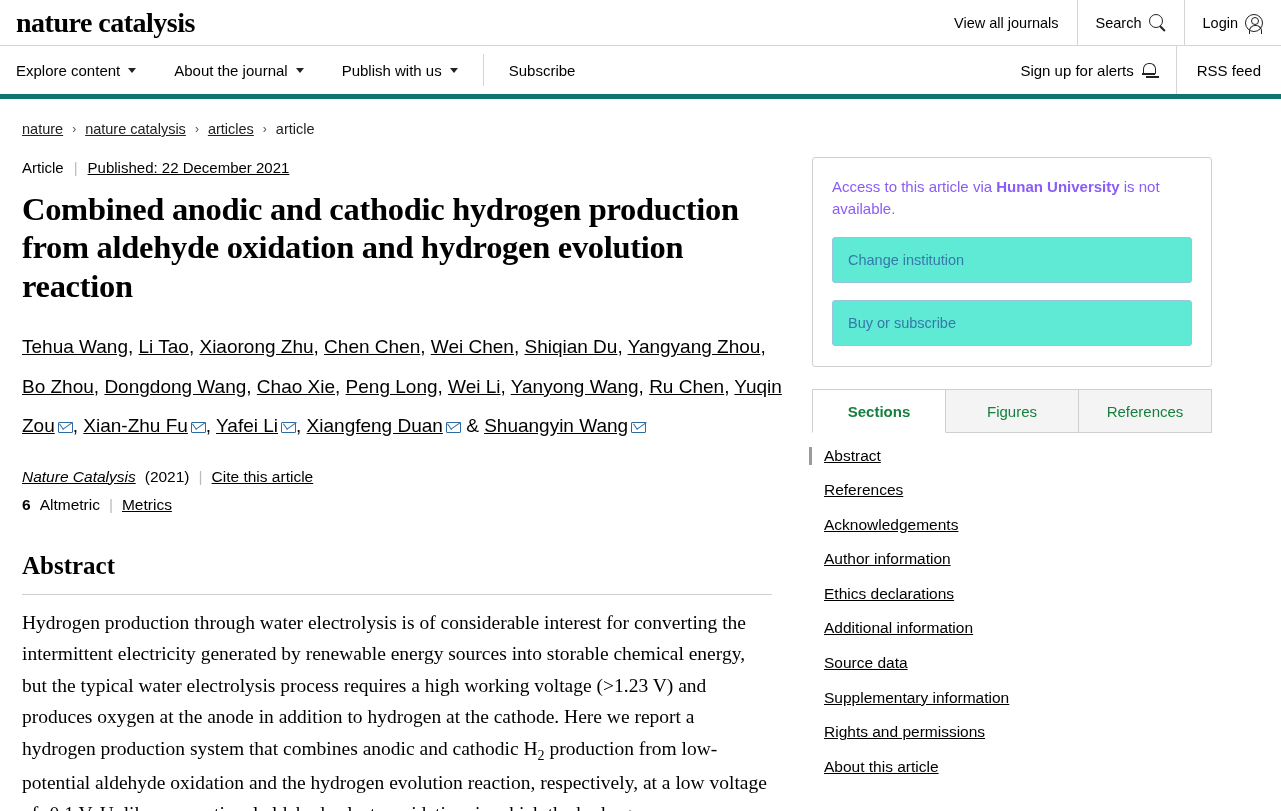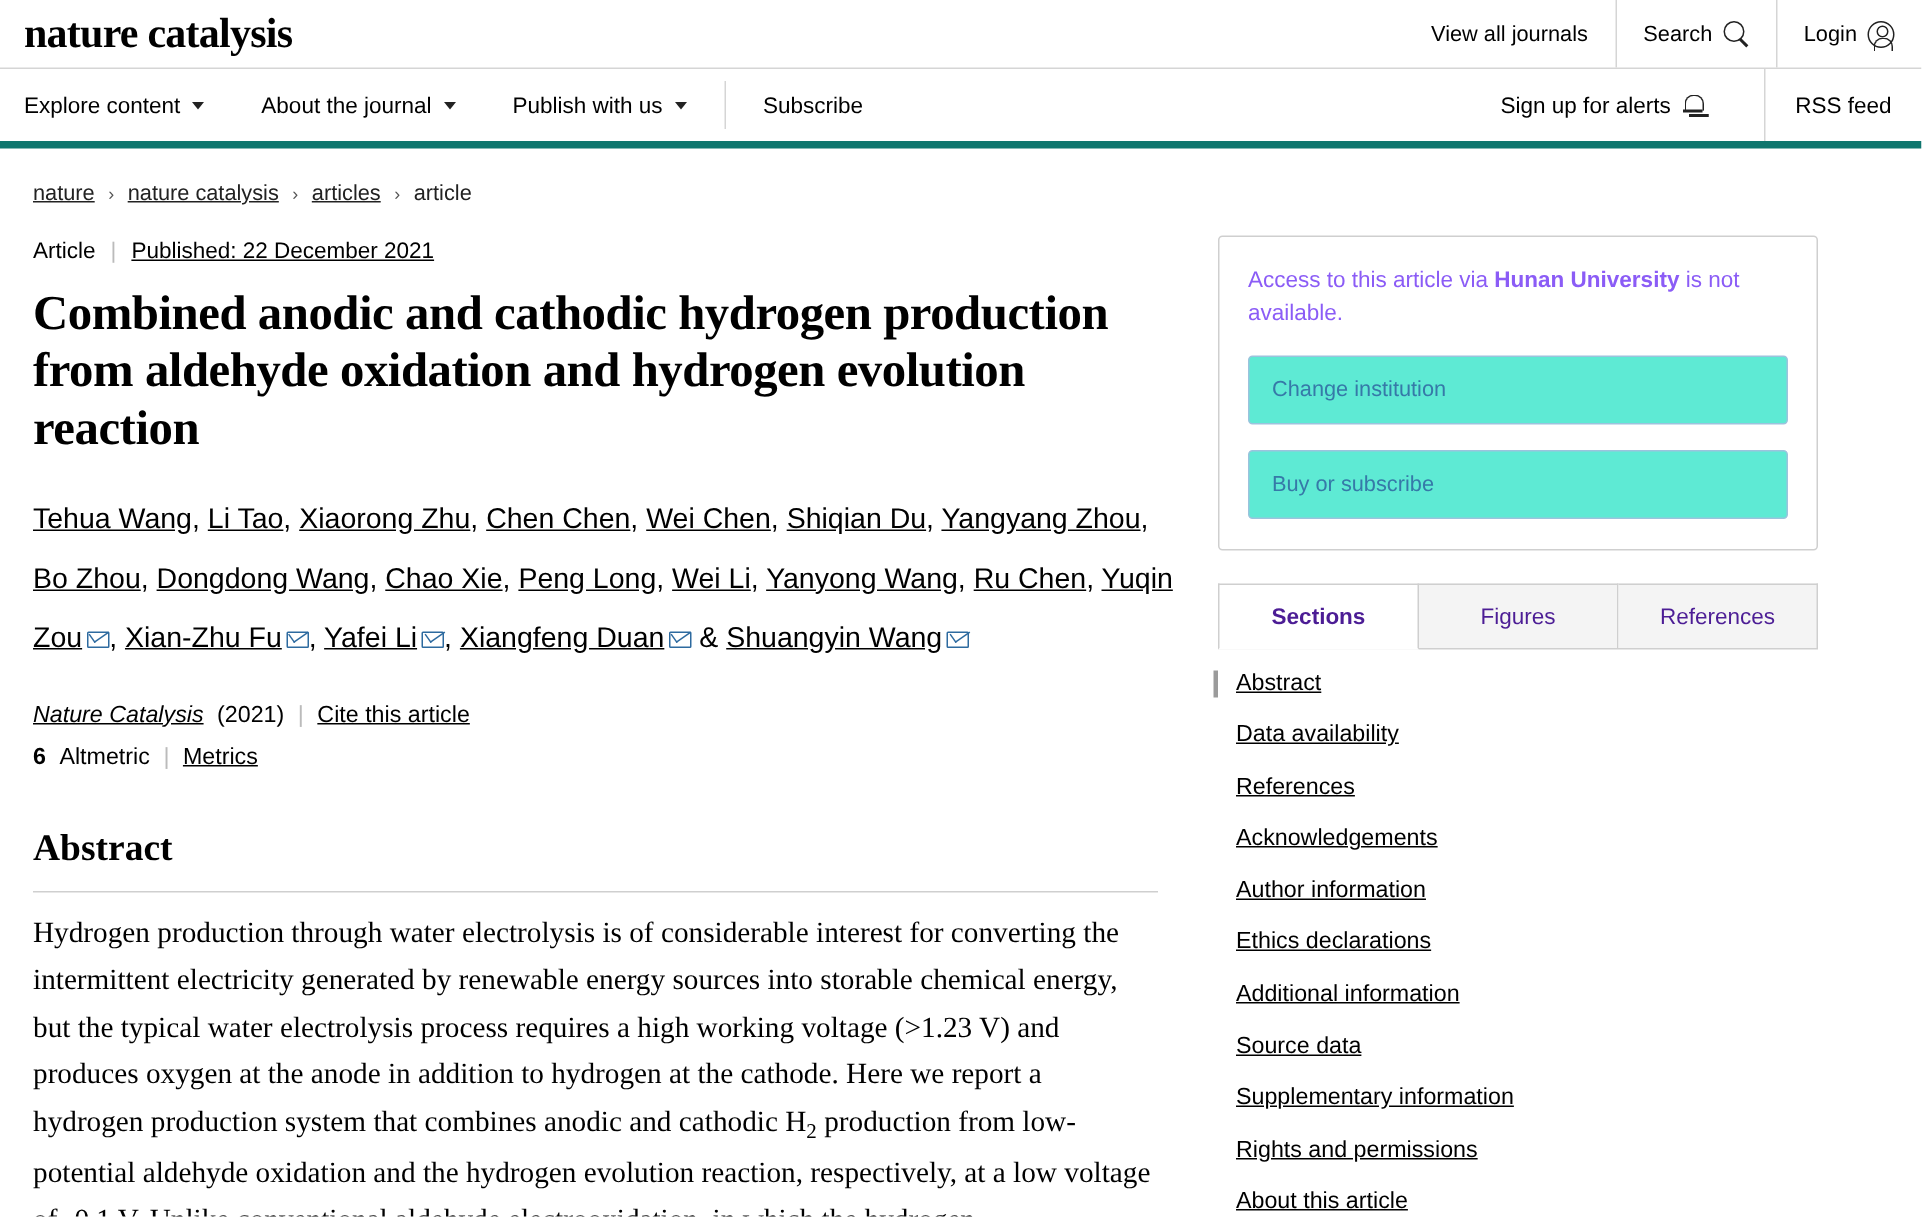--- a/index.html
+++ b/index.html
@@ -95,21 +95,21 @@
     display: flex; align-items: center; gap: 8px;
     padding: 0 19px;
     white-space: nowrap;
   }
   .navbar .nav-item:first-child { padding-left: 16px; }
   .navbar .sep {
     width: 1px; align-self: stretch; background: #d5d5d5;
     margin: 8px 6px;
   }
   .navbar .nav-right {
-    margin-left: auto; display: flex; align-items: stretch; gap: 20px;
+    margin-left: auto; display: flex; align-items: stretch;
   }
   .navbar .nav-right .nav-item { padding: 0 20px; }
   .navbar .nav-right .divider-left { border-left: 1px solid #d5d5d5; }
   .caret {
     width: 0; height: 0;
     border-left: 4.5px solid transparent;
     border-right: 4.5px solid transparent;
     border-top: 5.5px solid #222;
     display: inline-block;
   }
@@ -262,21 +262,21 @@
     font-family: "Liberation Sans", sans-serif;
     font-size: 15px;
   }
   .tab {
     flex: 1;
     text-align: center;
     padding: 13px 6px 12px 6px;
     border: 1px solid #cfcfcf;
     border-bottom: none;
     background: #f4f4f4;
-    color: #4c1d95;
+    color: #15803d;
     position: relative;
     top: 0;
   }
   .tab + .tab { border-left: none; }
   .tab.active {
     background: #fff;
     font-weight: 700;
     border-bottom: 1px solid #fff;
     margin-bottom: -1px;
   }
@@ -410,21 +410,20 @@
       </div>
 
       <div class="tabs">
         <div class="tab active">Sections</div>
         <div class="tab">Figures</div>
         <div class="tab">References</div>
       </div>
 
       <div class="sections-list">
         <div class="sec current"><span>Abstract</span></div>
-        <div class="sec"><span>Data availability</span></div>
         <div class="sec"><span>References</span></div>
         <div class="sec"><span>Acknowledgements</span></div>
         <div class="sec"><span>Author information</span></div>
         <div class="sec"><span>Ethics declarations</span></div>
         <div class="sec"><span>Additional information</span></div>
         <div class="sec"><span>Source data</span></div>
         <div class="sec"><span>Supplementary information</span></div>
         <div class="sec"><span>Rights and permissions</span></div>
         <div class="sec"><span>About this article</span></div>
       </div>

